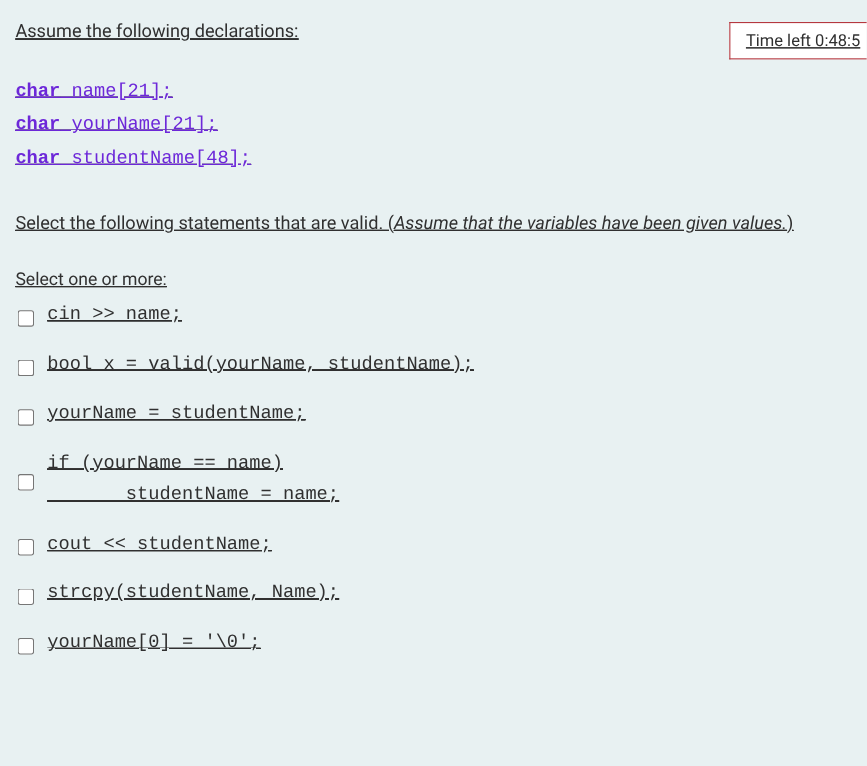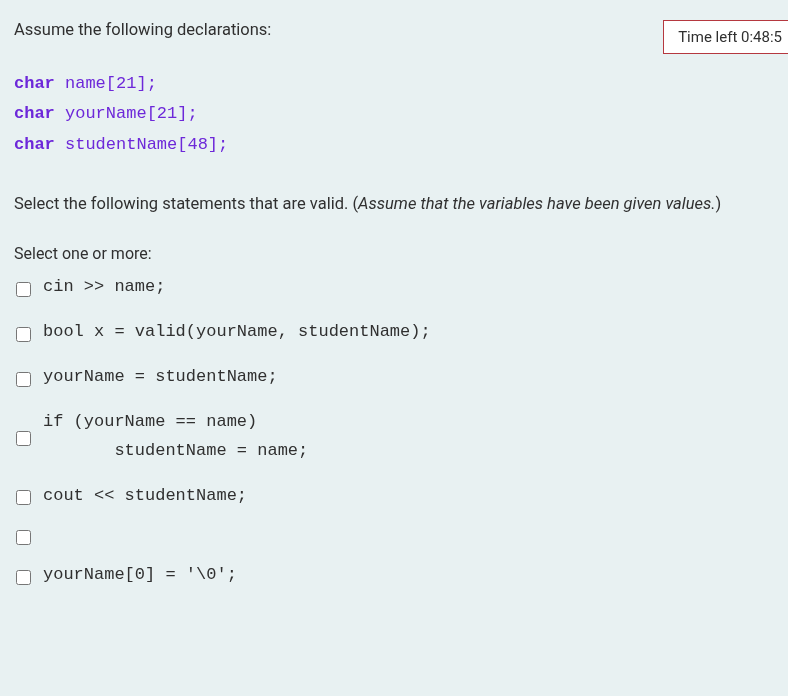--- a/index.html
+++ b/index.html
@@ -1,16 +1,17 @@
 <!DOCTYPE html>
 <html><head>
 <meta charset="utf-8">
 <style>
   * {
     box-sizing: border-box;
+    text-decoration: underline;
   }
   body {
     margin: 0;
     padding: 0;
     font-family: -apple-system, BlinkMacSystemFont, "Segoe UI", Roboto, Helvetica, Arial, sans-serif;
     background: #e8f1f2;
     color: #303030;
     width: 788px;
     height: 696px;
     overflow: hidden;
@@ -128,20 +129,21 @@
        studentName = name;</span>
     </div>
 
     <div class="option-row">
       <input type="checkbox" style="">
       <span class="opt-code">cout &lt;&lt; studentName;</span>
     </div>
 
     <div class="option-row">
       <input type="checkbox" style="">
+      <span class="opt-code">strcpy(studentName, Name);</span>
     </div>
 
     <div class="option-row">
       <input type="checkbox" style="">
       <span class="opt-code">yourName[0] = '\0';</span>
     </div>
 
   </div>
 
 </div>

